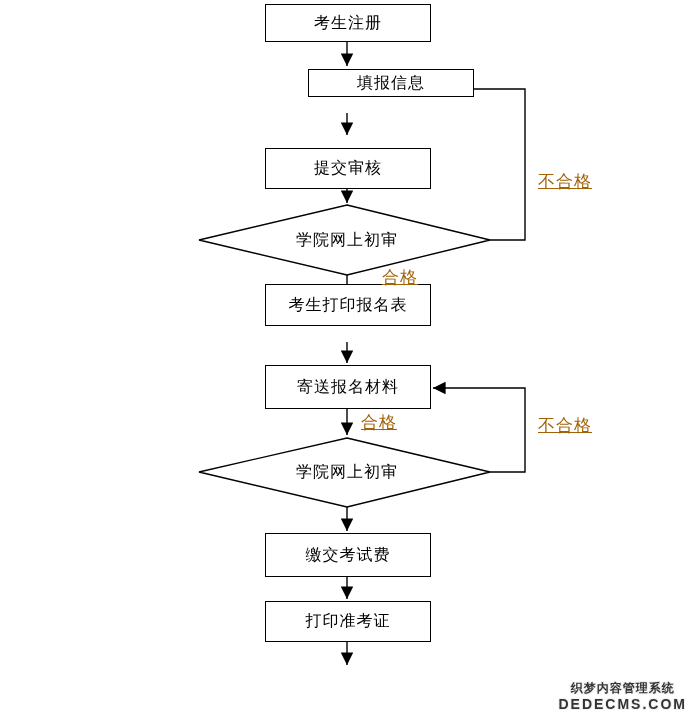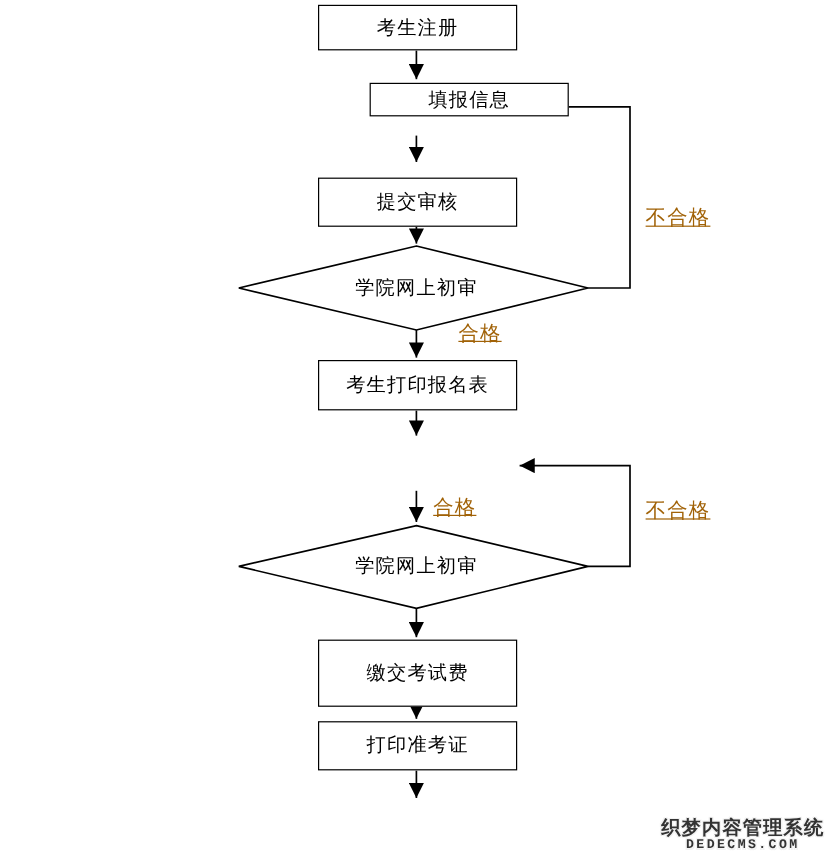--- a/index.html
+++ b/index.html
@@ -62,35 +62,35 @@
     bottom: 7px;
     text-align: center;
     z-index: 3;
     color: #333333;
     font-weight: bold;
     text-shadow: -1px -1px 0 #f2f2f2, 1px -1px 0 #f2f2f2,
                  -1px 1px 0 #f2f2f2, 1px 1px 0 #f2f2f2;
     line-height: 1.15;
   }
   .watermark .wm-line1 {
-    font-size: 16px;
+    font-size: 12px;
     letter-spacing: 1px;
   }
   .watermark .wm-line2 {
-    font-family: Liberation Mono, monospace;
-    font-size: 11px;
+    font-family: Liberation Sans, sans-serif;
+    font-size: 14px;
     letter-spacing: 2px;
   }
   
   .n0 { top: 4px;   height: 38px; }
   .n1 { top: 69px;  height: 28px; margin-left: 43px; }
   .n2 { top: 148px; height: 41px; }
-  .n4 { top: 300px; height: 42px; }
+  .n4 { top: 284px; height: 42px; }
   .n5 { top: 365px; height: 44px; }
-  .n7 { top: 533px; height: 56px; }
+  .n7 { top: 533px; height: 44px; }
   .n8 { top: 601px; height: 41px; text-align: right; }
   .n9 { top: 667px; height: 43px; }
 </style>
 </head>
 <body>
 
 <div class="canvas">
 
   <svg class="connector-layer" viewBox="0 0 693 719" xmlns="http://www.w3.org/2000/svg">
     <defs>
@@ -113,20 +113,21 @@
     <polyline points="490,472 525,472 525,388 433,388" fill="none" stroke="#000" stroke-width="1.4" marker-end="url(#ah)"></polyline>
 
     <polygon points="347,205 490,240 347,275 199,240" fill="#ffffff" stroke="#000" stroke-width="1.4"></polygon>
     <polygon points="347,438 490,472 347,507 199,472" fill="#ffffff" stroke="#000" stroke-width="1.4"></polygon>
   </svg>
 
   <div class="node n0">考生注册</div>
   <div class="node n1">填报信息</div>
   <div class="node n2">提交审核</div>
   <div class="node n4">考生打印报名表</div>
+  <div class="node n5">寄送报名材料</div>
   <div class="node n7">缴交考试费</div>
   <div class="node n8">打印准考证</div>
 
   <div class="decision-label" style="left:247px; top:230px;">学院网上初审</div>
   <div class="decision-label" style="left:247px; top:462px;">学院网上初审</div>
 
   <div class="edge-label" style="left:538px; top:170px;">不合格</div>
   <div class="edge-label" style="left:382px; top:266px;">合格</div>
   <div class="edge-label" style="left:361px; top:411px;">合格</div>
   <div class="edge-label" style="left:538px; top:414px;">不合格</div>

